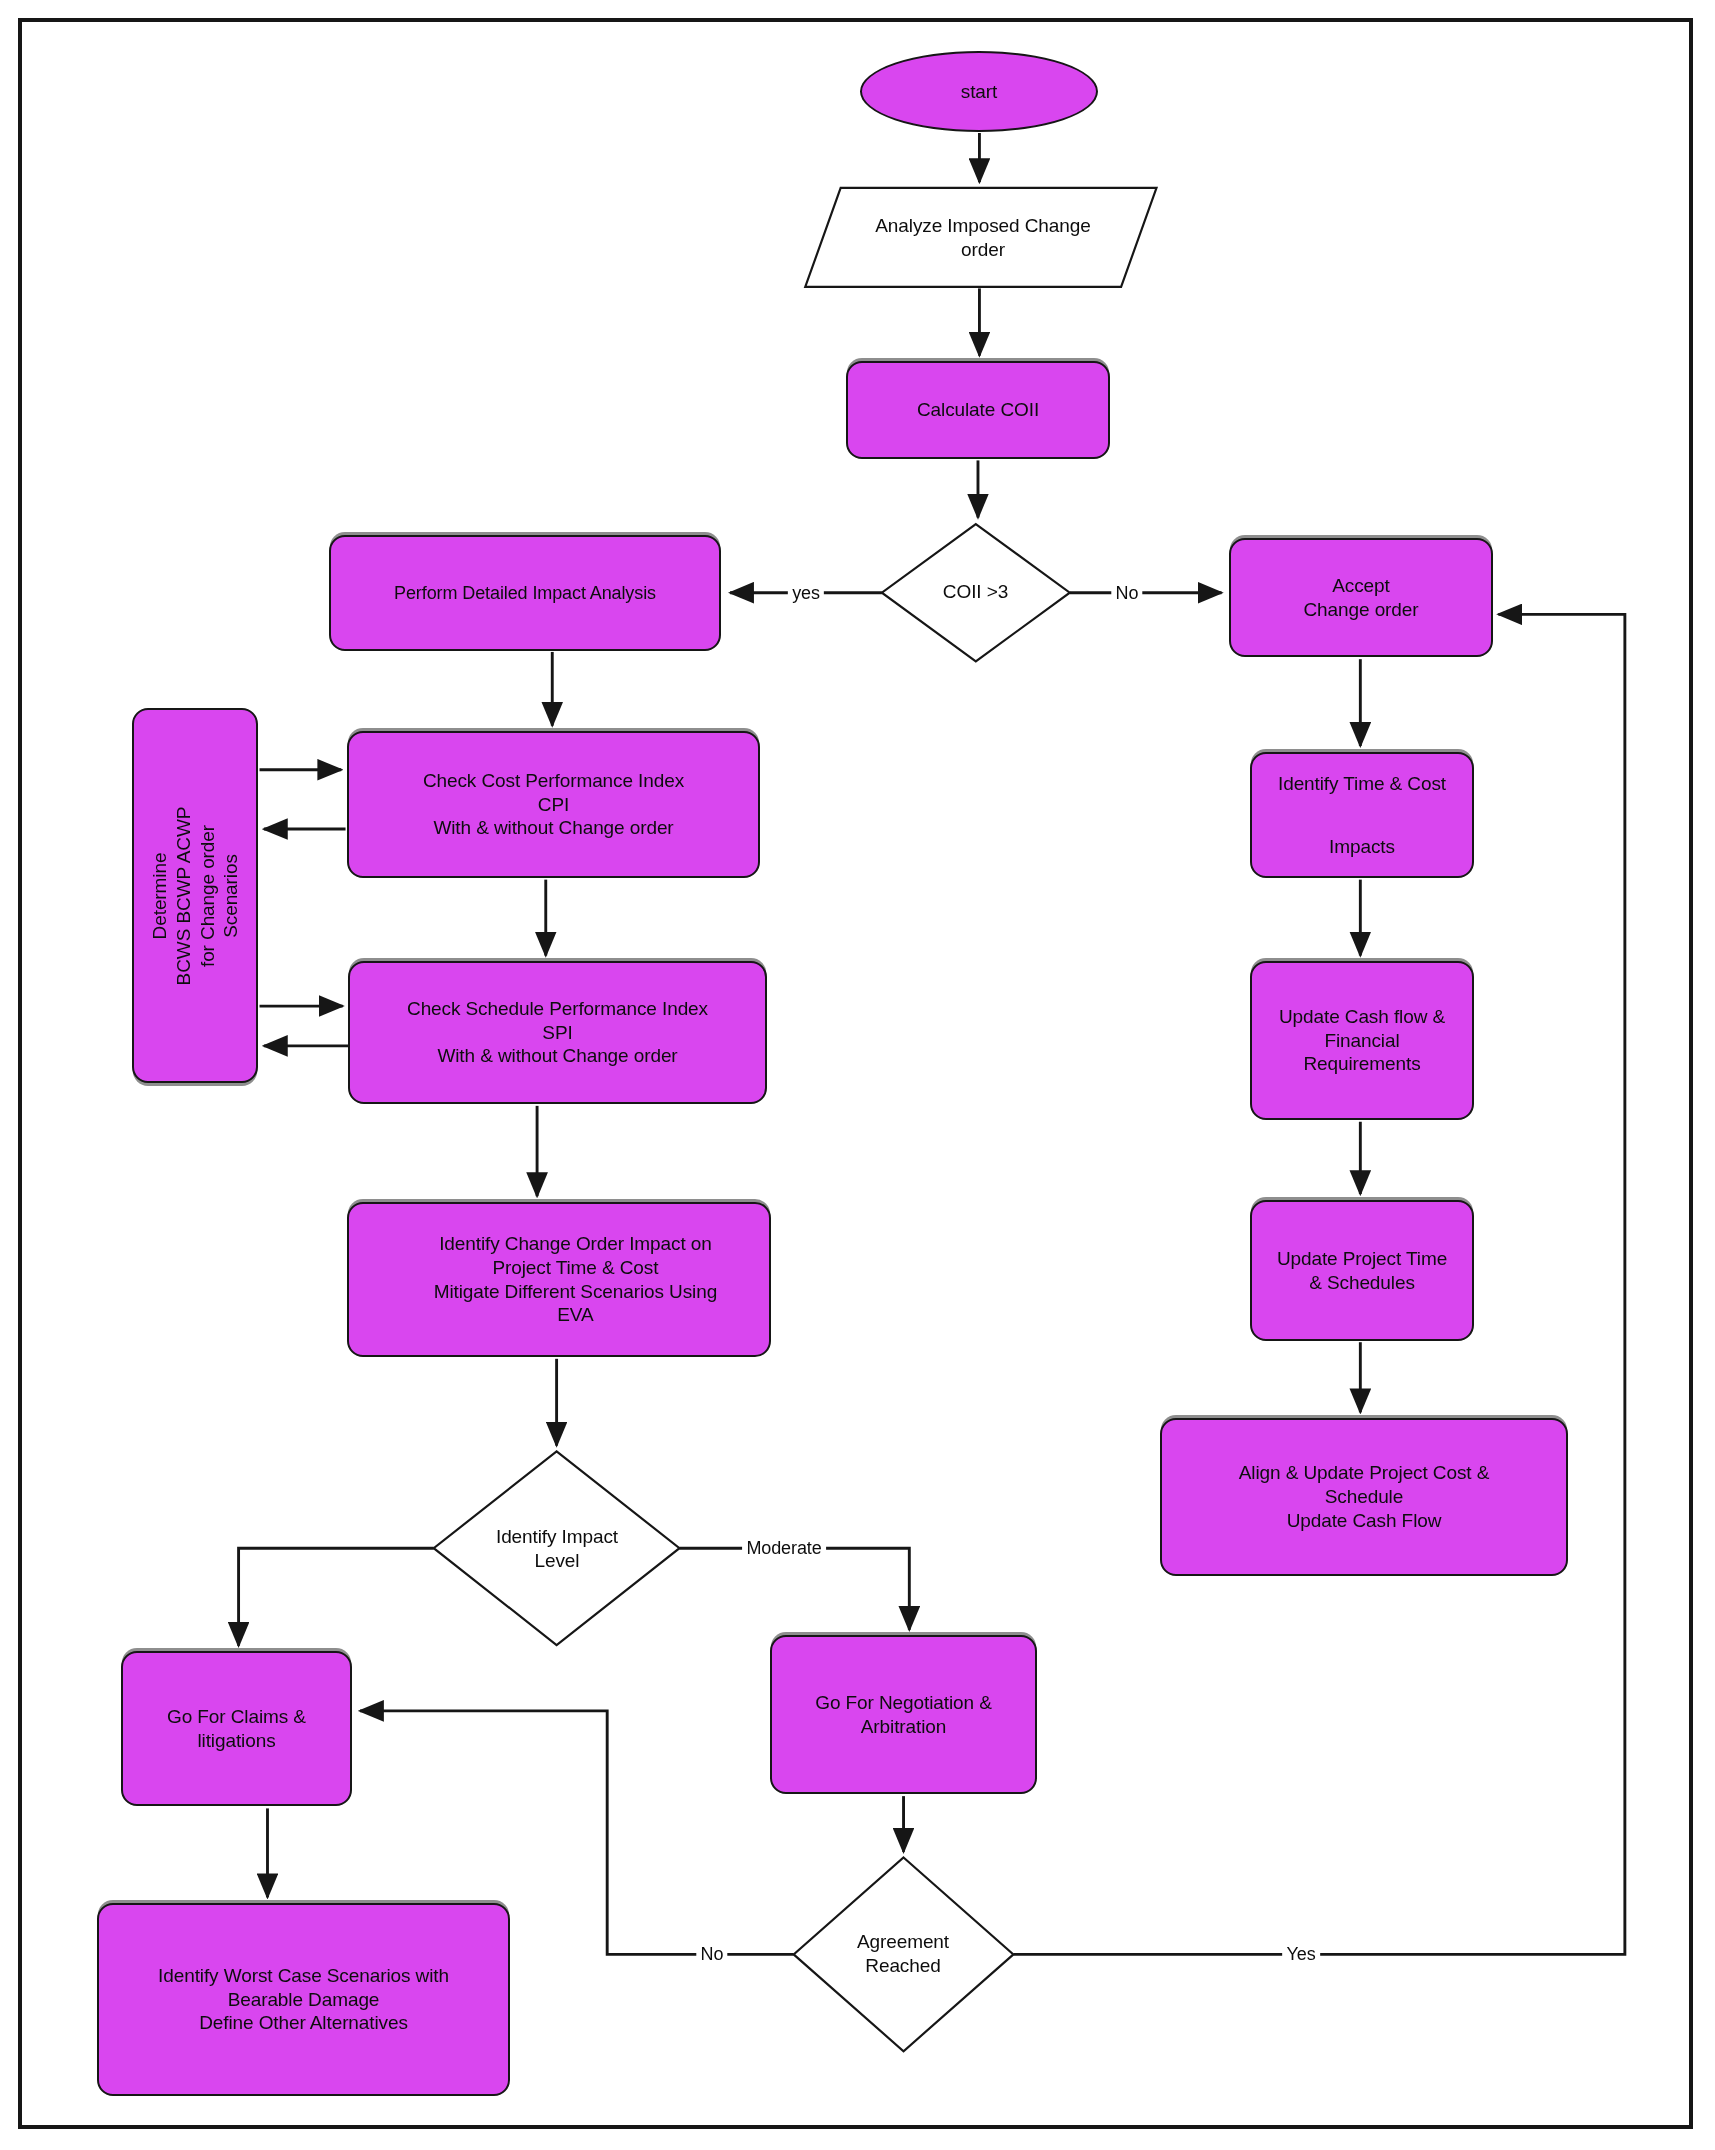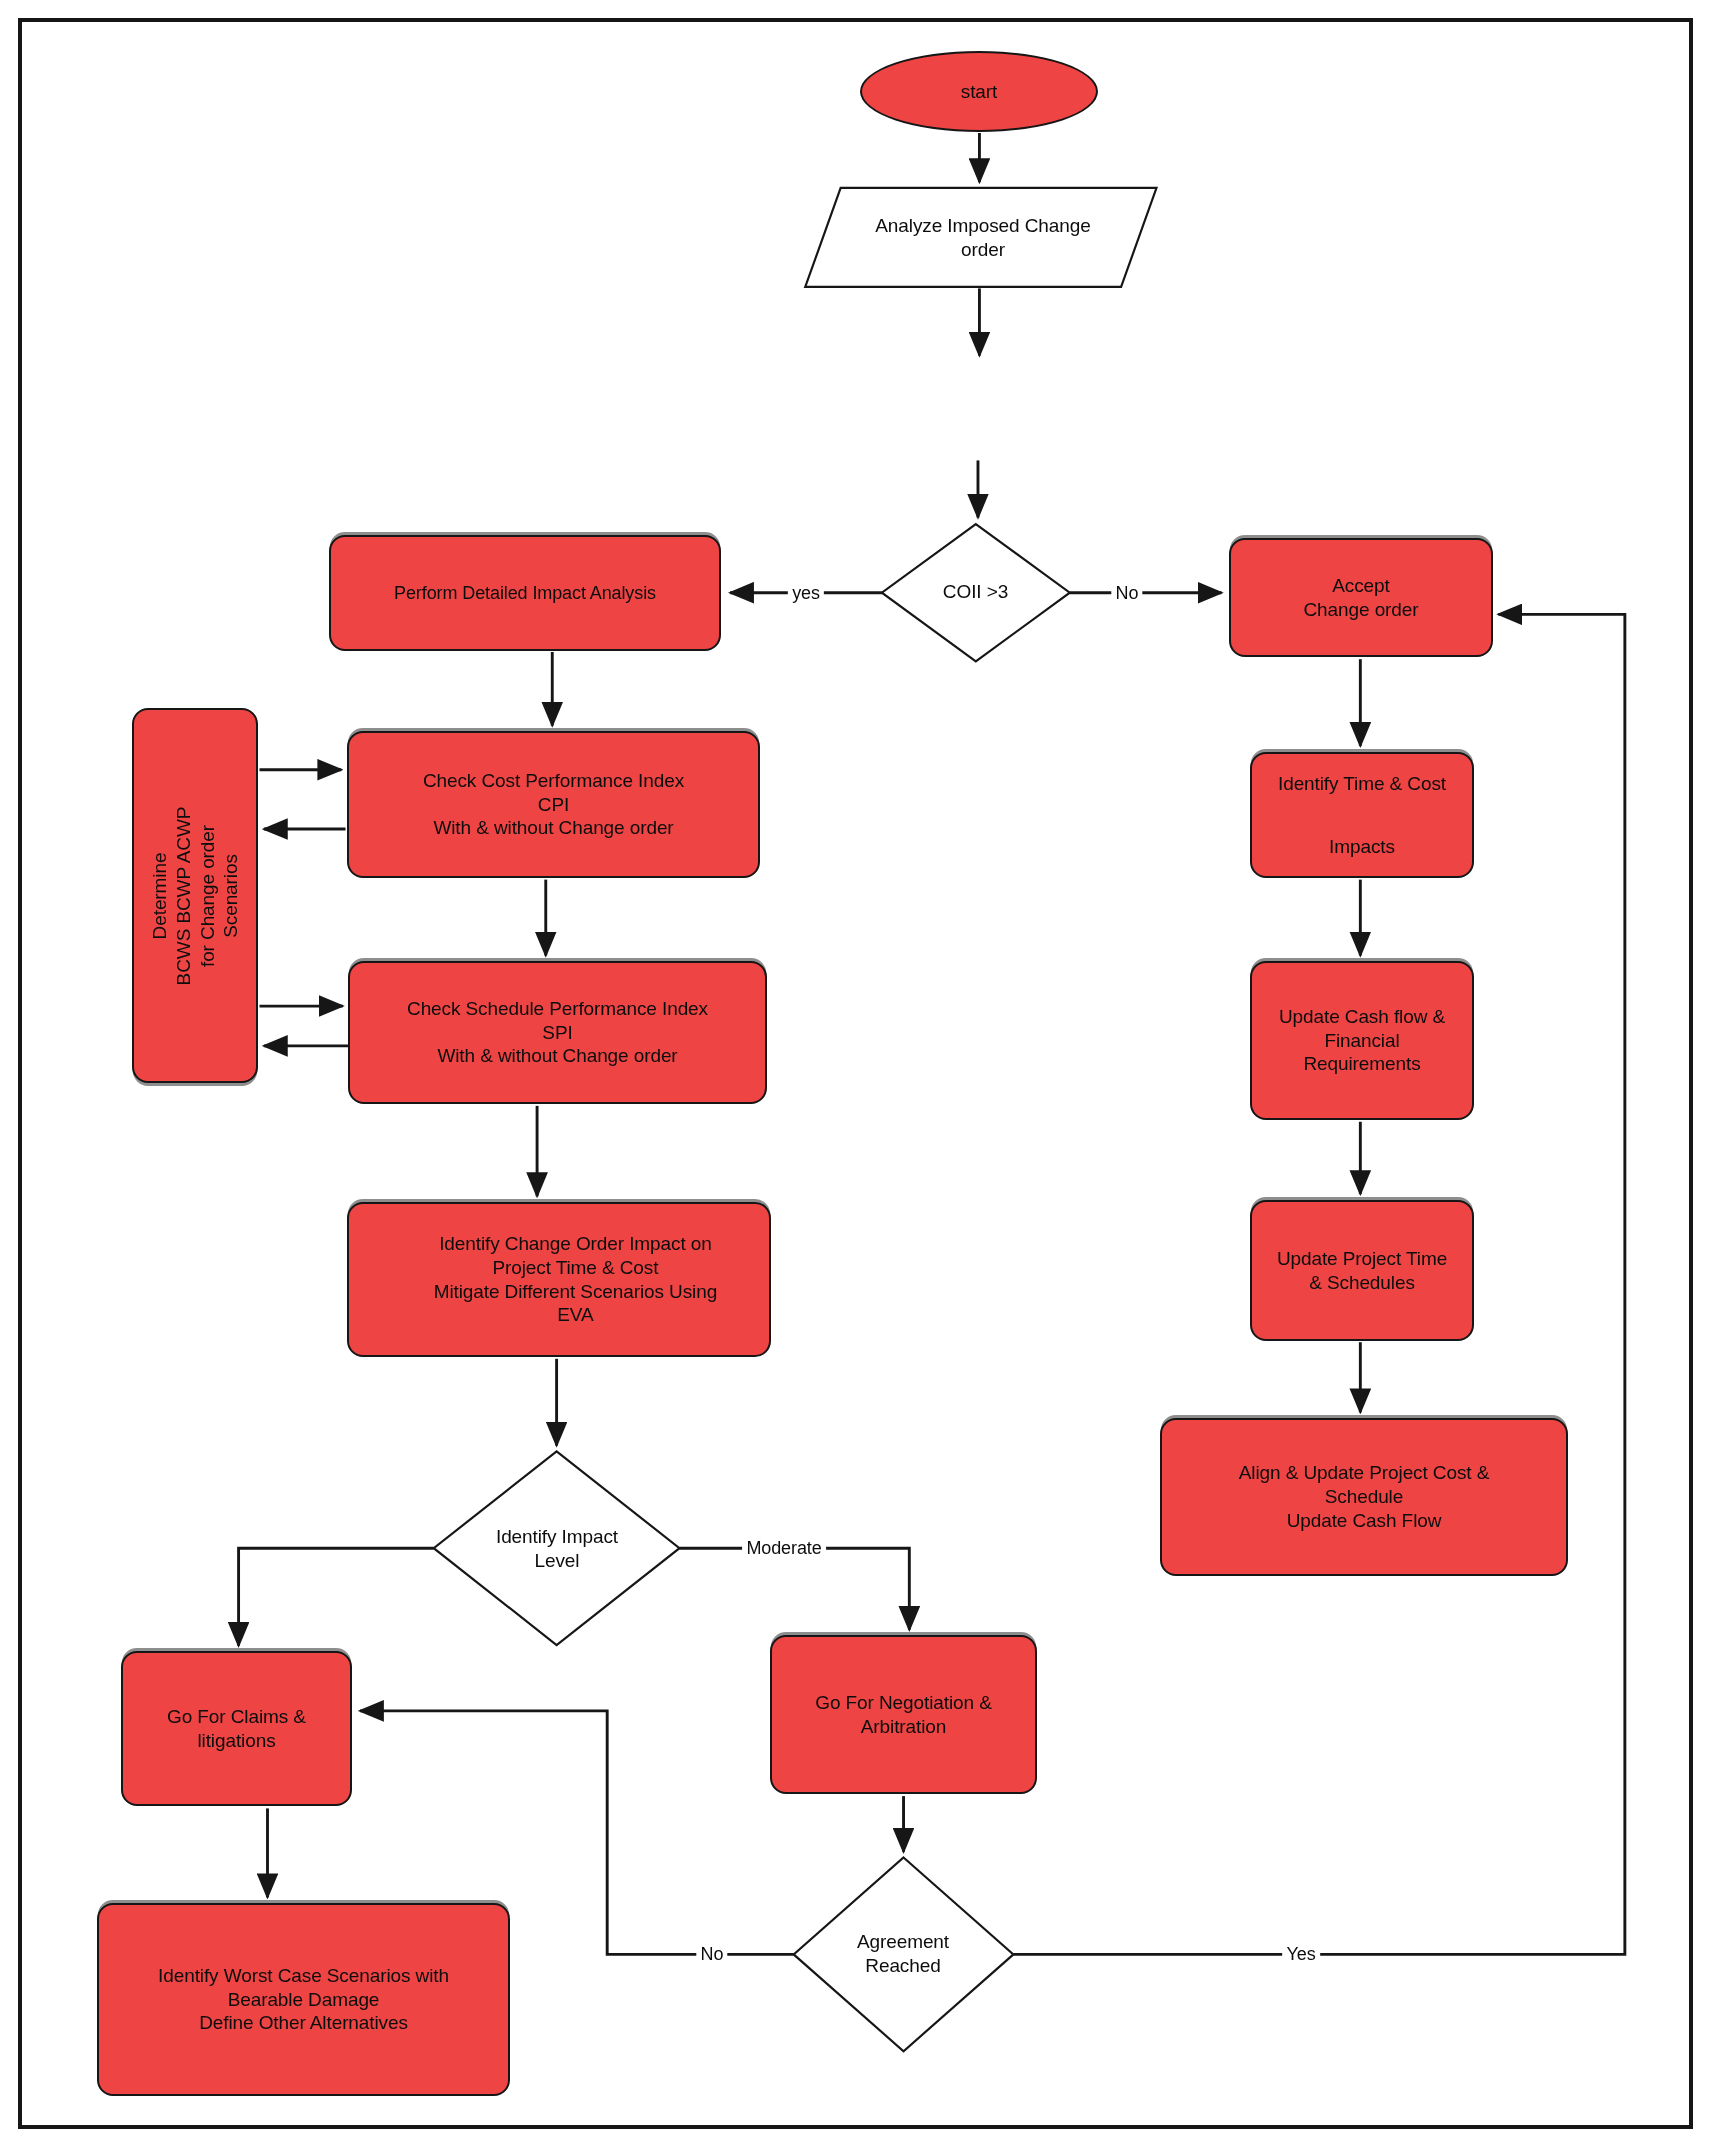--- a/index.html
+++ b/index.html
@@ -3,21 +3,21 @@
 <meta charset="utf-8">
 <style>
   html,body{margin:0;padding:0;background:#ffffff;}
   body{width:1716px;height:2151px;position:relative;overflow:hidden;
        font-family:"Liberation Sans", sans-serif;color:#0d0d0d;}
   .canvas{position:absolute;left:0;top:0;width:1716px;height:2151px;background:#ffffff;}
   .frame{position:absolute;left:18px;top:18px;width:1675px;height:2111px;
          border:4.3px solid #161616;box-sizing:border-box;background:#ffffff;}
   svg.wires{position:absolute;left:0;top:0;width:1716px;height:2151px;}
   .node{position:absolute;box-sizing:border-box;border:2.2px solid #161616;border-radius:16px;
-        background:#ef4444;display:flex;flex-direction:column;justify-content:center;
+        background:#d946ef;display:flex;flex-direction:column;justify-content:center;
         align-items:center;text-align:center;font-size:19px;line-height:1.25;
         letter-spacing:-0.1px;box-shadow:0 -3.6px 0 -0.7px #8e8e8e;padding:4.3px 7.2px;}
   .node.ellipse{border-radius:50%;box-shadow:none;}
   .node.vside{box-shadow:0 3.6px 0 -0.7px #8e8e8e;}
   .vwrap{position:absolute;left:50%;top:50%;width:340px;
          transform:translate(-50%,-50%) rotate(-90deg);text-align:center;
          font-size:19px;line-height:1.25;}
   .shape-label{position:absolute;display:flex;flex-direction:column;justify-content:center;
                align-items:center;text-align:center;font-size:19px;line-height:1.25;
                letter-spacing:-0.1px;background:transparent;}
@@ -72,20 +72,23 @@
 
   <div class="node ellipse" style="left:860px;top:51px;width:238px;height:81px;">
     <div class="ln">start</div>
   </div>
 
   <div class="shape-label" style="left:824px;top:189px;width:318px;height:98px;">
     <div class="ln">Analyze Imposed Change</div>
     <div class="ln">order</div>
   </div>
 
+  <div class="node" style="left:846px;top:361px;width:264px;height:98px;">
+    <div class="ln">Calculate COII</div>
+  </div>
 
   <div class="shape-label" style="left:896px;top:556px;width:159px;height:72px;">
     <div class="ln">COII &gt;3</div>
   </div>
 
   <div class="node" style="left:329px;top:535px;width:392px;height:116px;font-size:18px;">
     <div class="ln">Perform Detailed Impact Analysis</div>
   </div>
 
   <div class="node vside" style="left:132px;top:708px;width:126px;height:375px;">

